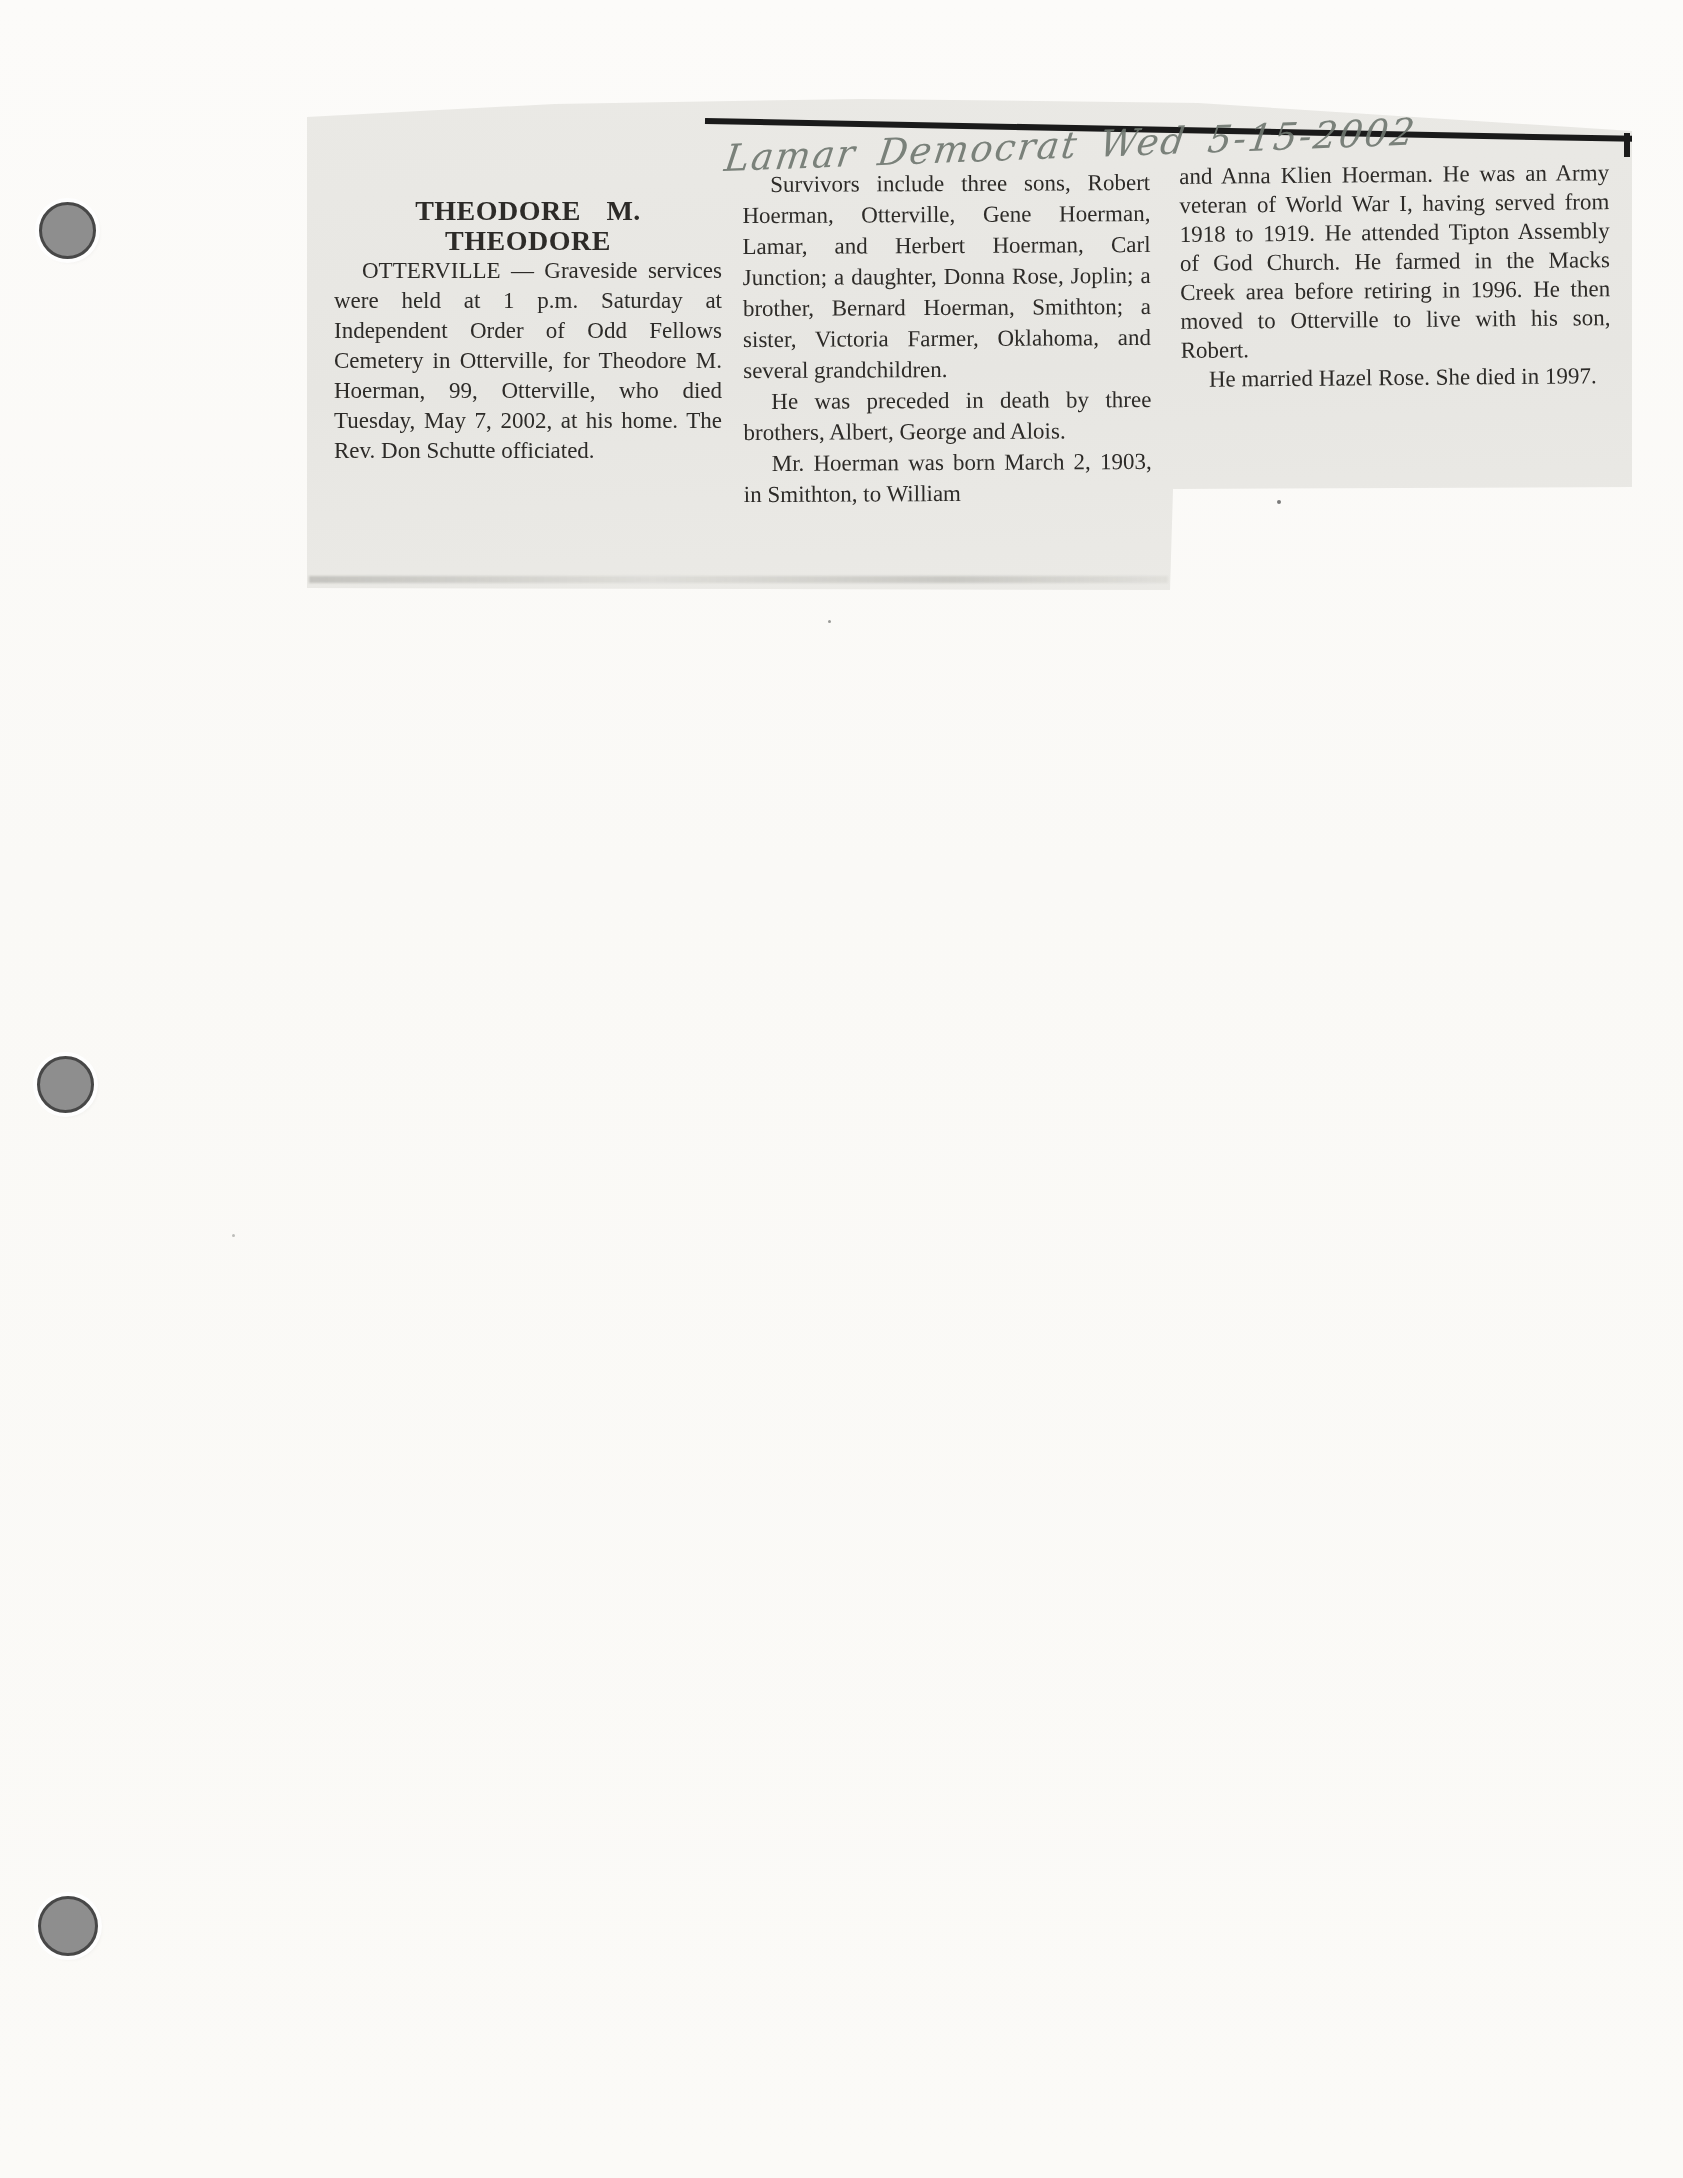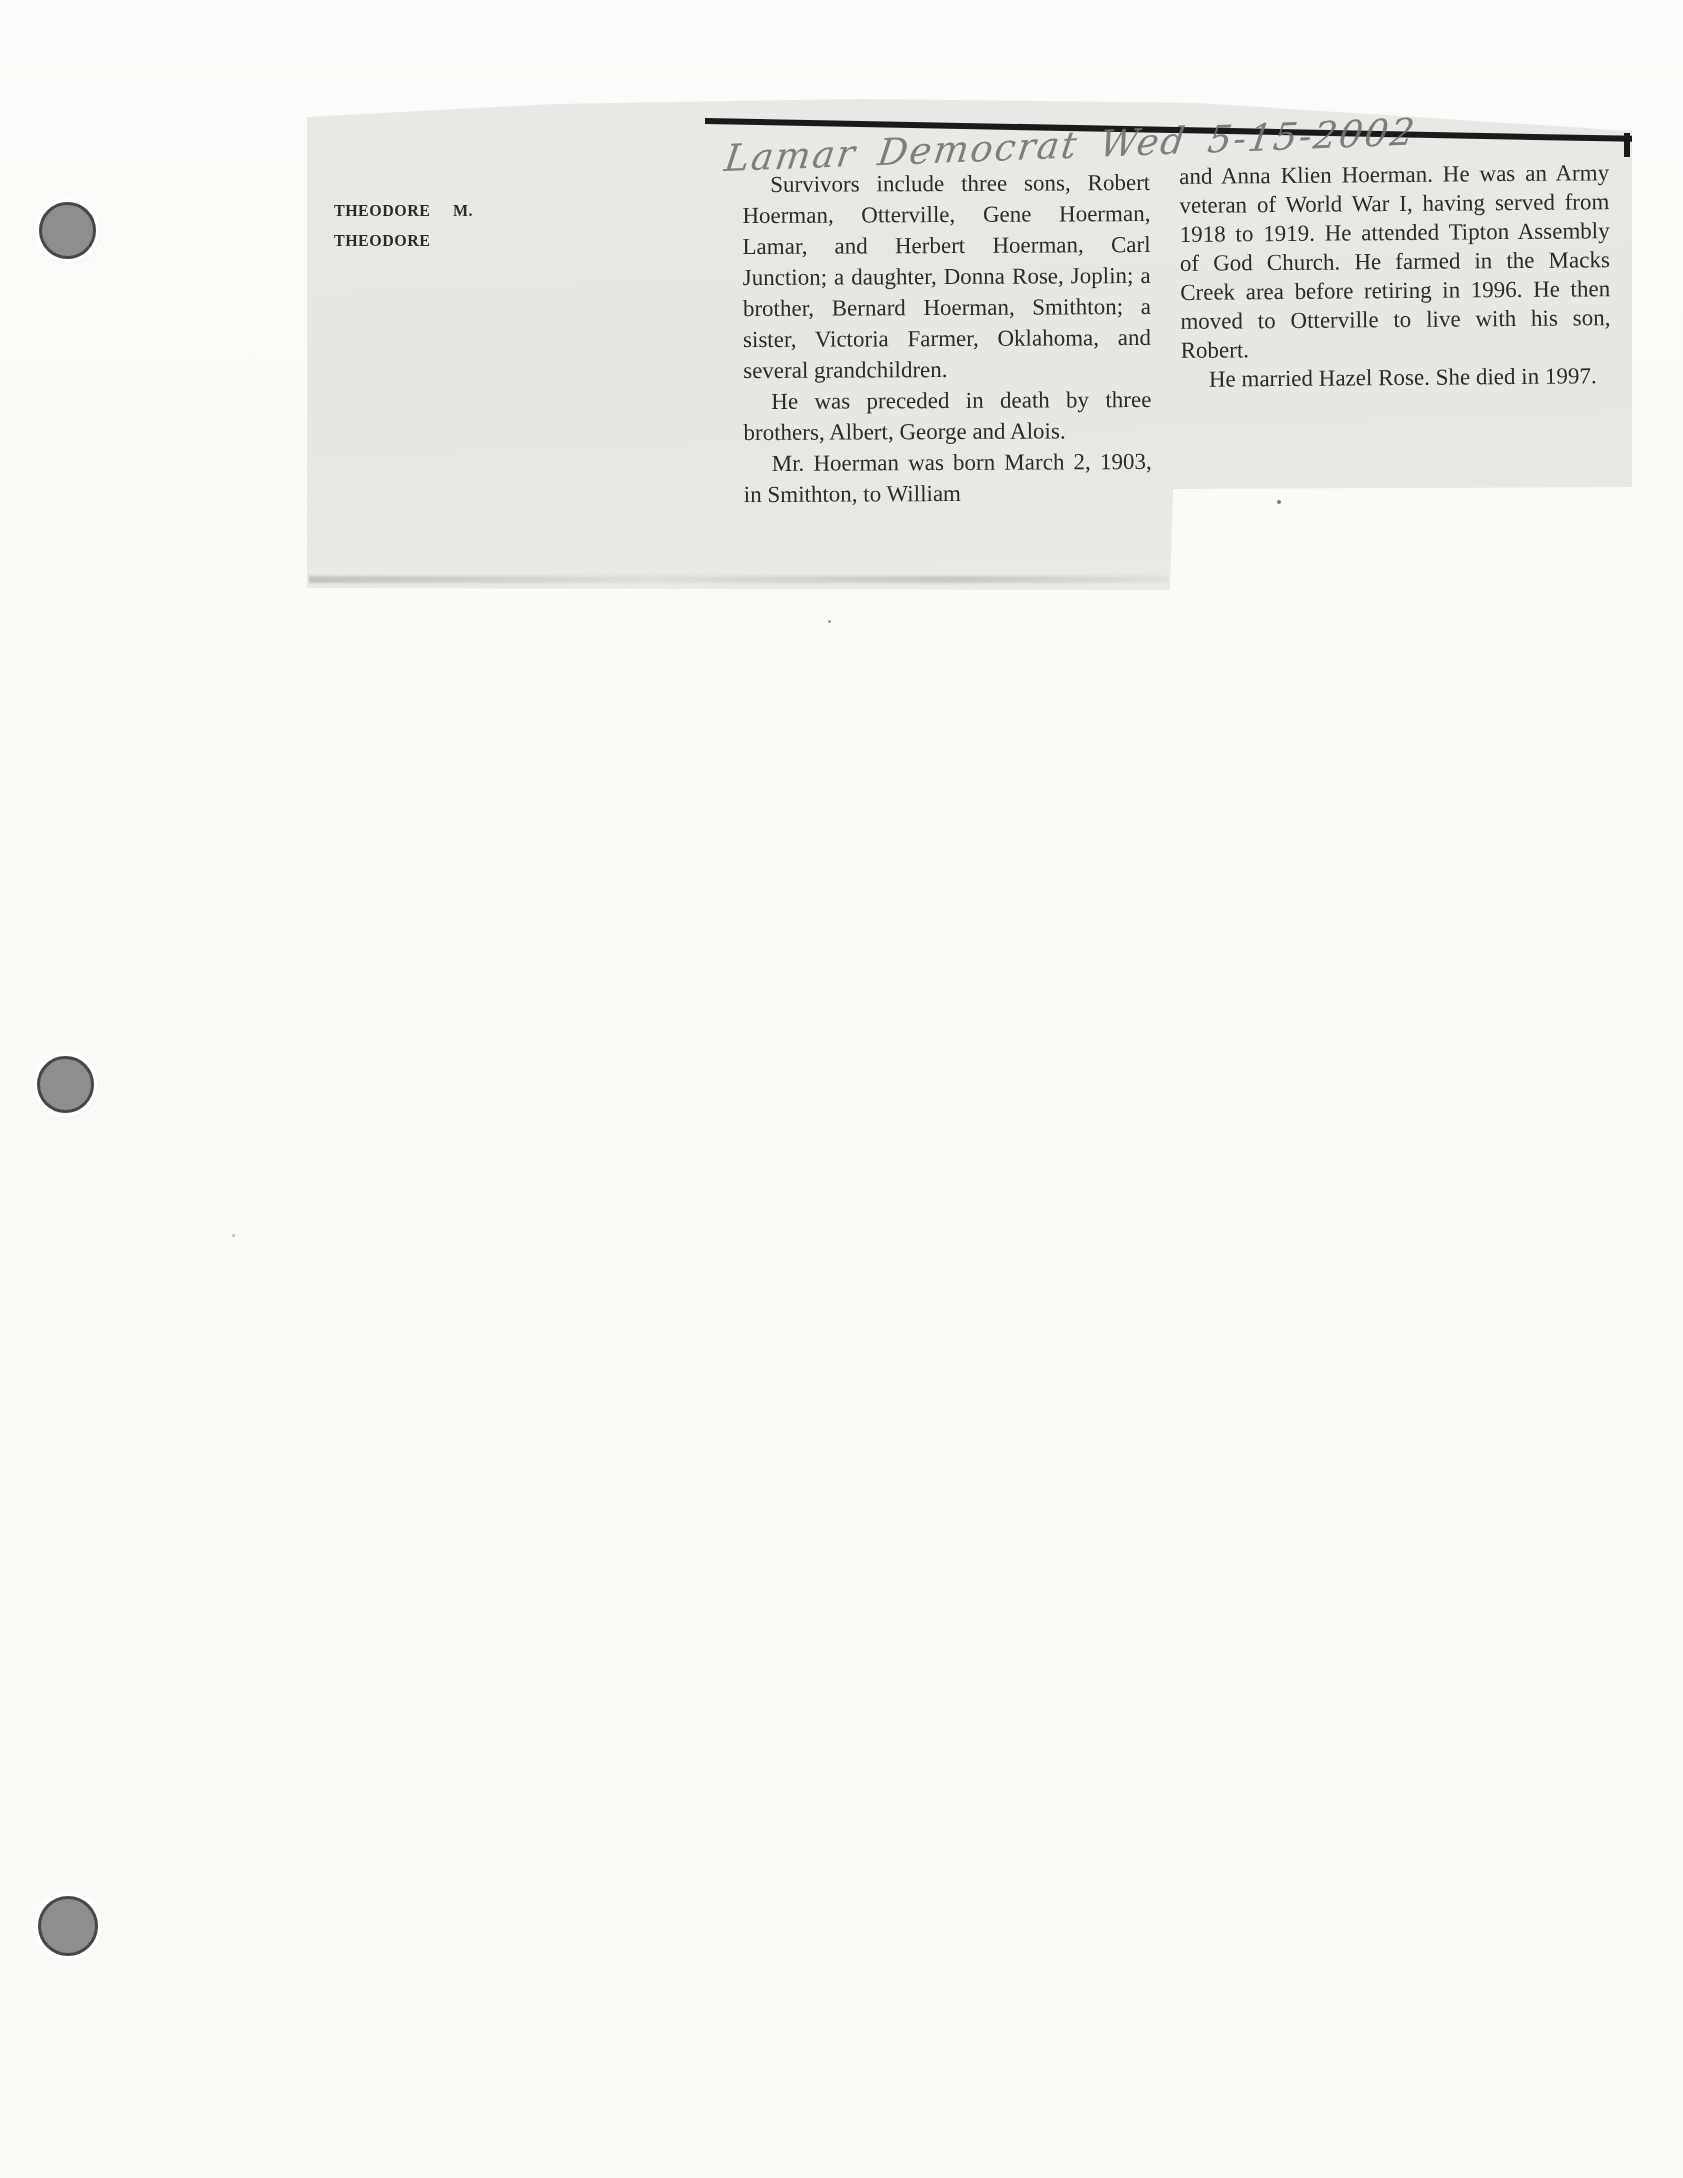--- a/index.html
+++ b/index.html
@@ -90,24 +90,24 @@
     color: #2d2b28;
     font-size: 23px;
     line-height: 31px;
   }
   .col-1 { left: 27px;  top: 99px; width: 388px; line-height: 30px; }
   .col-2 { left: 436px; top: 71px;  width: 408px; transform: rotate(-0.3deg); }
   .col-3 { left: 873px; top: 63px;  width: 430px; line-height: 29px; transform: rotate(-0.5deg); }
 
   .obit-name {
     font-weight: 700;
-    font-size: 16px;
+    font-size: 28px;
     line-height: 30px;
     letter-spacing: 0.5px;
-    text-align: left;
+    text-align: center;
   }
   .obit-name.first { word-spacing: 18px; }
 
   .para { margin: 0; }
   .para.indent { text-indent: 28px; }
 
   
   .edge-noise {
     position: absolute; left: 2px; top: 479px;
     width: 859px; height: 7px;
@@ -130,20 +130,21 @@
 
 
   <div class="top-rule"></div>
   <div class="top-rule-tick"></div>
 
   <div class="handwriting">Lamar Democrat Wed 5-15-2002</div>
 
   <div class="col col-1">
     <div class="obit-name first">THEODORE M.</div>
     <div class="obit-name">THEODORE</div>
+    <p class="para indent">OTTERVILLE — Graveside services were held at 1 p.m. Saturday at Independent Order of Odd Fellows Cemetery in Otterville, for Theodore M. Hoerman, 99, Otterville, who died Tuesday, May 7, 2002, at his home. The Rev. Don Schutte officiated.</p>
   </div>
 
   <div class="col col-2">
     <p class="para indent">Survivors include three sons, Robert Hoerman, Otterville, Gene Hoerman, Lamar, and Herbert Hoerman, Carl Junction; a daughter, Donna Rose, Joplin; a brother, Bernard Hoerman, Smithton; a sister, Victoria Farmer, Oklahoma, and several grandchildren.</p>
     <p class="para indent">He was preceded in death by three brothers, Albert, George and Alois.</p>
     <p class="para indent">Mr. Hoerman was born March 2, 1903, in Smithton, to William</p>
   </div>
 
   <div class="col col-3">
     <p class="para">and Anna Klien Hoerman. He was an Army veteran of World War I, having served from 1918 to 1919. He attended Tipton Assembly of God Church. He farmed in the Macks Creek area before retiring in 1996. He then moved to Otterville to live with his son, Robert.</p>

